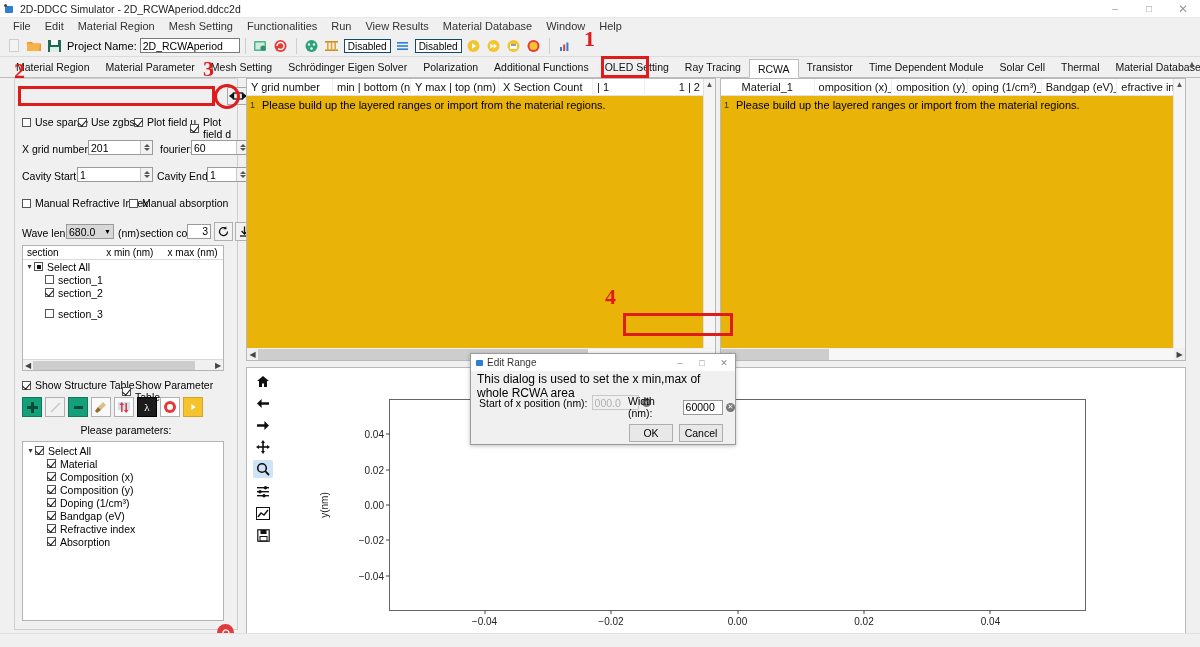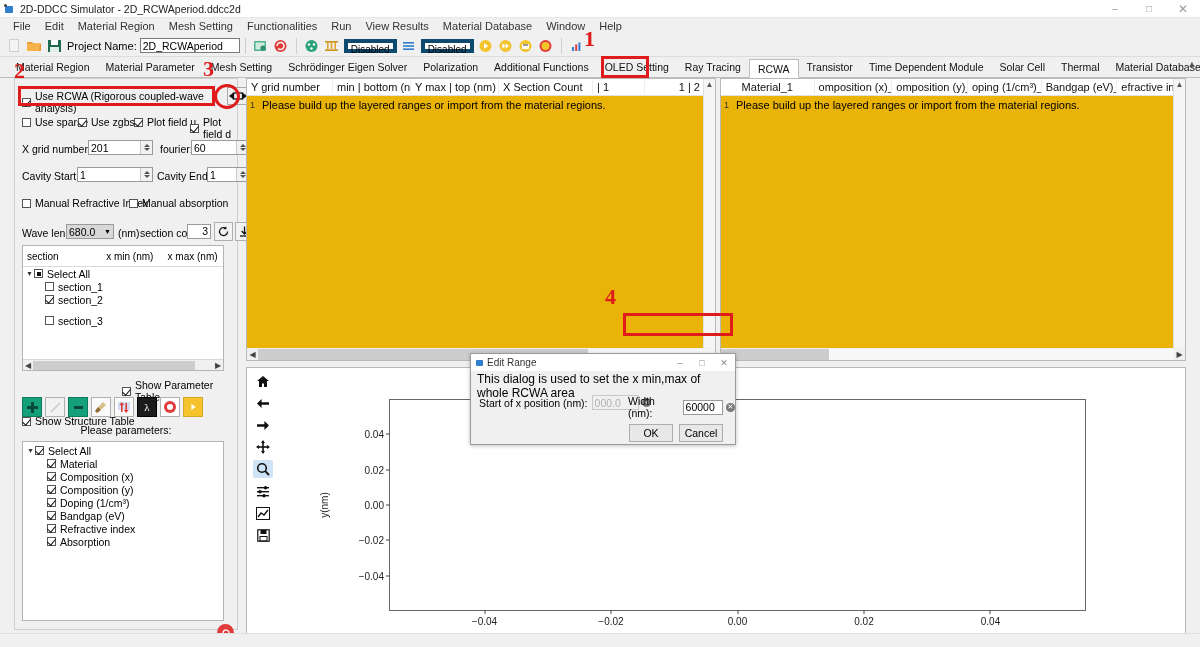--- a/index.html
+++ b/index.html
@@ -24,21 +24,21 @@
   
   .menubar { height:17px; background:#f0f0f0; display:flex; align-items:center; padding-left:6px; gap:0px; }
   .menubar .mi { padding:0 7px; font-size:11px; color:#333; line-height:17px; }
 
   
   .toolbar { height:22px; background:#f0f0f0; display:flex; align-items:center; padding-left:4px; border-bottom:1px solid #dcdcdc; }
   .tbsep { width:1px; height:16px; background:#cfcfcf; margin:0 5px; }
   .tbtn { width:18px; height:18px; margin:0 1px; display:flex; align-items:center; justify-content:center; position:relative; }
   .proj-label { font-size:11px; margin:0 3px 0 3px; }
   .proj-input { width:100px; height:15px; border:1px solid #7a7a7a; background:#fff; font-size:10.5px; padding:0 2px; line-height:13px; }
-  .disabled-box { border:4px solid #0c4a6e; background:#fff; font-size:10px; padding:0 3px; height:14px; line-height:13px; margin:0 2px; }
+  .disabled-box { border:1px solid #0c4a6e; background:#fff; font-size:10px; padding:0 3px; height:14px; line-height:13px; margin:0 2px; }
 
   
   .tabstrip { height:21px; background:#f0f0f0; display:flex; align-items:flex-end; padding-left:8px; border-bottom:1px solid #bdbdbd; position:relative; }
   .tab { height:19px; line-height:19px; padding:0 8px; font-size:10.5px; color:#111; white-space:nowrap; }
   .tab.active { background:#fff; border:1px solid #bdbdbd; border-bottom:1px solid #fff; position:relative; top:1px; }
   .tabscroll { position:absolute; right:2px; top:2px; width:12px; text-align:center; font-size:9px; color:#555; }
 
   
   .content { position:absolute; top:78px; left:0; width:1200px; height:569px; }
 
@@ -51,21 +51,21 @@
   .lbl { font-size:10.5px; }
   .spin { border:1px solid #9a9a9a; background:#fff; height:15px; display:flex; align-items:center; }
   .spin input { border:0; outline:0; font-size:10.5px; width:100%; height:13px; padding:0 2px; font-family:"Liberation Sans", sans-serif; }
   .spin .arrows { width:12px; height:13px; border-left:1px solid #c8c8c8; background:#f2f2f2; display:flex; flex-direction:column; justify-content:center; align-items:center; flex:none; }
   .arrows .ar { width:0; height:0; border-left:3px solid transparent; border-right:3px solid transparent; }
   .ar.up { border-bottom:3px solid #555; margin-bottom:1px; }
   .ar.dn { border-top:3px solid #555; }
   .plainbox { border:1px solid #9a9a9a; background:#fff; height:15px; font-size:10.5px; padding:0 2px; line-height:13px; }
 
   .tree { border:1px solid #b4b4b4; background:#fff; overflow:hidden; position:relative; }
-  .tree-hdr { display:flex; border-bottom:1px solid #dadada; height:21px; align-items:center; font-size:10px; background:#fff; }
+  .tree-hdr { display:flex; border-bottom:1px solid #dadada; height:14px; align-items:center; font-size:10px; background:#fff; }
   .tree-hdr div { padding-left:4px; }
   .tnode { display:flex; align-items:center; height:13px; font-size:10.5px; }
   .chev { width:9px; text-align:center; font-size:8px; color:#333; }
   .hscroll { position:absolute; left:0; bottom:0; width:100%; height:11px; background:#f0f0f0; border-top:1px solid #d8d8d8; display:flex; align-items:center; }
   .hscroll .thumb { height:9px; background:#cdcdcd; }
   .hscroll .arw { width:10px; text-align:center; font-size:8px; color:#444; }
 
   .colorbtn { width:20px; height:20px; border:1px solid #b0b0b0; display:inline-flex; align-items:center; justify-content:center; margin-right:3px; background:#fafafa; position:relative; }
 
   
@@ -255,24 +255,20 @@
     <div class="tab">Material Database</div>
 
     <div class="tabscroll">▲</div>
   </div>
 
   <div class="content">
 
     <div class="leftpanel">
       <div class="lp-inner">
 
-        <div class="row" style="position:absolute;left:7px;top:11px;width:200px;">
-          <span class="cb checked"></span>
-          <span class="lbl">Use RCWA (Rigorous coupled-wave analysis)</span>
-        </div>
         <div style="position:absolute;left:212px;top:8px;width:22px;height:18px;border:1px solid #a8a8a8;background:#efefef;display:flex;align-items:center;justify-content:center;">
           <svg width="18" height="10" viewBox="0 0 18 10">
               <path d="M0 5l4-3v6z" fill="#111"></path>
               <path d="M18 5l-4-3v6z" fill="#111"></path>
               <rect x="4.5" y="2" width="9" height="6" fill="none" stroke="#111" stroke-width="1.3"></rect>
             </svg>
         </div>
 
         <div class="row" style="position:absolute;left:7px;top:37px;">
           <span class="cb"></span>
@@ -381,21 +377,21 @@
             <span class="cb"></span>
             <span class="lbl">section_3</span>
           </div>
           <div class="hscroll">
             <span class="arw">◀</span>
             <span class="thumb" style="width:162px;"></span>
             <span class="arw" style="margin-left:auto;">▶</span>
           </div>
         </div>
 
-        <div class="row" style="position:absolute;left:7px;top:300px;margin-top:36px;">
+        <div class="row" style="position:absolute;left:7px;top:300px;">
           <span class="cb checked"></span>
           <span class="lbl">Show Structure Table</span>
         </div>
         <div class="row" style="position:absolute;left:107px;top:300px;">
           <span class="cb checked"></span>
           <span class="lbl">Show Parameter Table</span>
         </div>
 
         <div style="position:absolute;left:7px;top:318px;display:flex;">
           <div class="colorbtn" style="background:#14a07a;border-color:#0d7a5c;">

